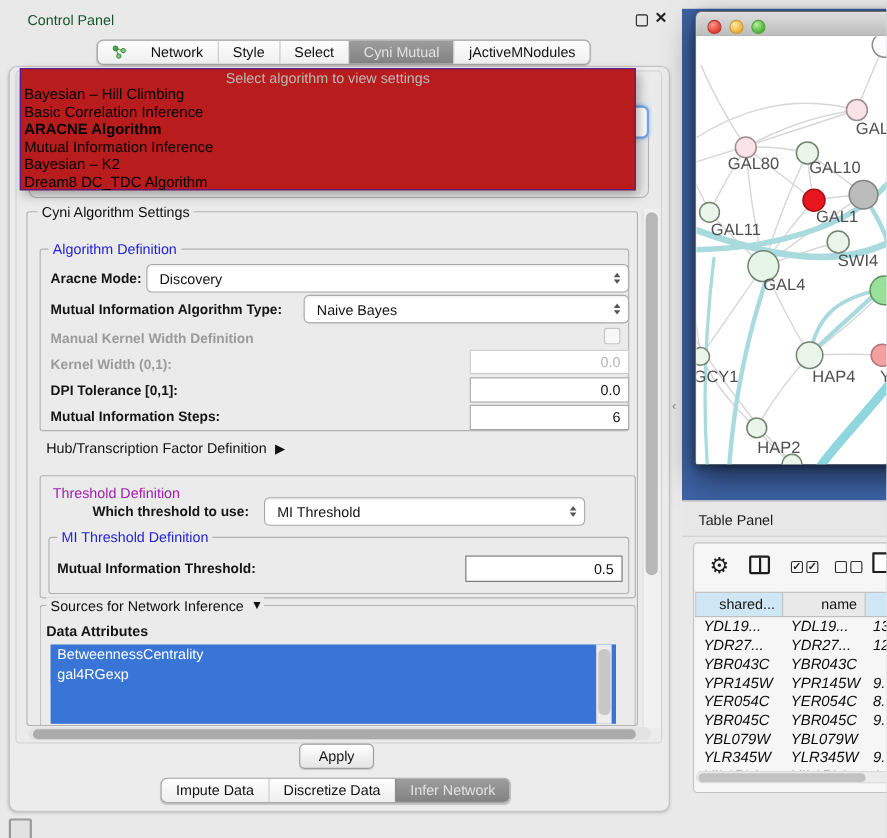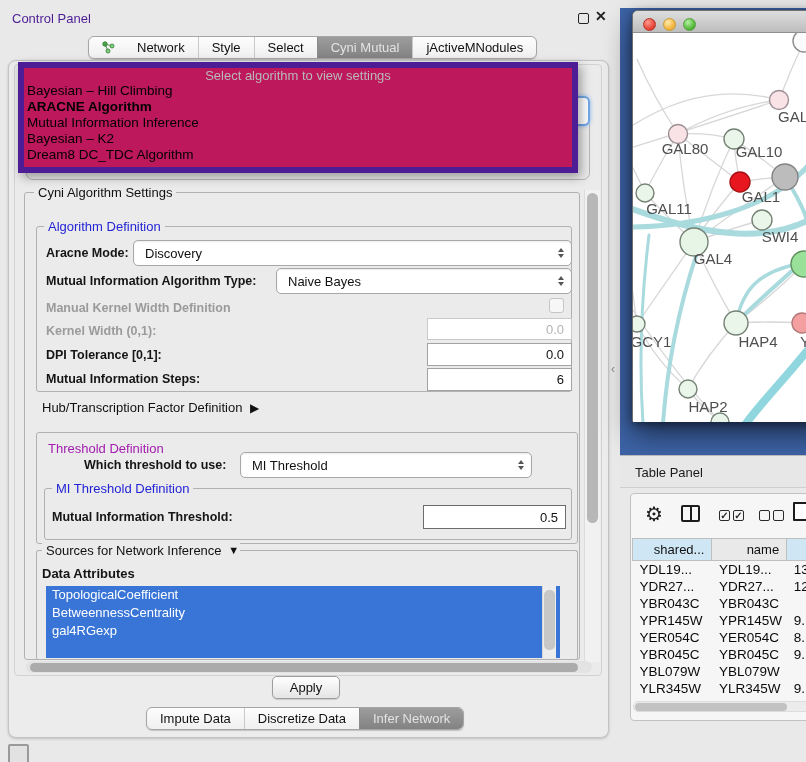--- a/index.html
+++ b/index.html
@@ -3,21 +3,21 @@
 <meta charset="utf-8">
 <style>
   * { margin:0; padding:0; box-sizing:border-box; }
   html,body { background:#d9d9d9; }
   #app {
     position:relative; width:806px; height:762px; overflow:hidden;
     background:#e9e9e9; font-family:"Liberation Sans", sans-serif; color:#111;
   }
 
   
-  .cp-title { position:absolute; left:12px; top:11px; font-size:13px; color:#4c1d95; }
+  .cp-title { position:absolute; left:25px; top:11px; font-size:13px; color:#14532d; }
   .float-btn { position:absolute; left:578px; top:13px; width:11px; height:11px;
     border:1.6px solid #222; border-radius:2px; background:transparent; }
   .close-btn { position:absolute; left:595px; top:8px; font-size:14px; font-weight:bold; color:#222; }
 
   
   .seg { position:absolute; display:flex; height:23px; border:1px solid #a5a5a5; border-radius:6px;
     overflow:hidden; background:linear-gradient(#fdfdfd,#efefef); box-shadow:0 1px 1px rgba(0,0,0,.18); }
   .seg-tab { display:flex; align-items:center; gap:22px; padding:0 13px; font-size:13px;
     line-height:22px; border-left:1px solid #c9c9c9; color:#111; white-space:nowrap; }
   .seg-tab:first-child { border-left:none; }
@@ -27,22 +27,22 @@
     background:#ececec; border:1px solid #c3c3c3; border-radius:8px; box-shadow:0 1px 3px rgba(0,0,0,.18); }
   .viewport { position:absolute; left:14px; top:64px; width:588px; height:612px;
     border:1px solid #d2d2d2; border-radius:4px; background:#ebebeb; }
 
   
   .bg-box { position:absolute; border:1px solid #b5b5b5; border-radius:7px; background:#ebebeb; }
   .focus-combo { position:absolute; left:544px; top:96px; width:46px; height:30px; background:#fff;
     border:2px solid #72a7e8; border-radius:6px; box-shadow:0 0 4px #86b6ef; }
 
   
-  .popup { position:absolute; left:18px; top:62px; width:560px; height:111px; background:#be185d;
-    border:6px solid #4c1d95; box-shadow:3px 4px 10px rgba(0,0,0,.35); z-index:30; }
+  .popup { position:absolute; left:18px; top:62px; width:560px; height:111px; background:#b91c1c;
+    border:1px solid #4c1d95; box-shadow:3px 4px 10px rgba(0,0,0,.35); z-index:30; }
   .popup .ph { height:15px; line-height:15px; text-align:center; color:#b9b9b9; font-size:13px; }
   .popup .opt { height:16px; line-height:16px; font-size:13.5px; padding-left:3px; color:#000; white-space:nowrap; }
   .popup .opt.bold { font-weight:bold; }
 
   
   .grp { position:absolute; border:1px solid #b1b1b1; border-radius:3px; }
   .leg { position:absolute; font-size:13px; background:#ebebeb; padding:0 4px; white-space:nowrap; z-index:5; }
   .leg.blue { color:#2323d6; }
   .leg.green { color:#a21caf;margin-top:16px; }
   .bl { position:absolute; font-size:12.5px; font-weight:bold; color:#151515; white-space:nowrap; }
@@ -106,21 +106,21 @@
   .colico { position:absolute; left:50px; top:11px; width:19px; height:17px; border:2px solid #1c1c1c; border-radius:2px; }
   .colico:after { content:""; position:absolute; left:6.5px; top:0; width:2px; height:13px; background:#1c1c1c; }
   .cb { position:absolute; top:16px; width:11px; height:11px; border:1.5px solid #2a2a2a; border-radius:2px;
     font-size:10px; line-height:9px; text-align:center; color:#2a2a2a; font-weight:bold; }
   .docico { position:absolute; left:162px; top:8px; width:15px; height:19px; border:2px solid #1c1c1c; border-radius:1px; background:#fff; }
 
   table.tp { position:absolute; left:1px; top:44px; border-collapse:collapse; table-layout:fixed; font-size:13px; }
   table.tp th { height:22px; font-weight:normal; font-size:13px; border:1px solid #bfbfbf; border-top:1px solid #bfbfbf;
     background:#e9e9e9; text-align:right; padding-right:7px; overflow:hidden; white-space:nowrap; }
   table.tp th.hl { background:#cfe7f5; }
-  table.tp td { height:17px; padding:0 0 0 7px; white-space:nowrap; overflow:hidden; color:#0a0a0a; font-size:13.5px; }
+  table.tp td { height:17px; padding:0 0 0 7px; white-space:nowrap; overflow:hidden; color:#0a0a0a; font-size:13.5px;font-style:italic; }
   .tp-hscroll-track { position:absolute; left:2px; top:207px; width:194px; height:11px; background:#ececec; border-radius:5px; border:1px solid #dcdcdc;}
   .tp-hscroll-thumb { position:absolute; left:4px; top:208.5px; width:152px; height:8px; background:#c2c2c2; border-radius:4px; }
 
   svg text { font-family:"Liberation Sans", sans-serif; }
 </style>
 </head>
 <body>
 
 <div id="app">
 
@@ -226,21 +226,20 @@
   </div>
 
   <div class="grp" style="left:36px; top:550px; width:542px; height:110px; border-bottom:none;"></div>
   <span class="leg" style="left:42px; top:543px;">
     <span>Sources for Network Inference</span>
     <span style="font-size:11px; position:relative; left:3px; top:-1px;">▼</span>
   </span>
   <span class="bl" style="left:42px; top:566px; font-size:13px;">Data Attributes</span>
 
   <div class="attr-list">
-    <div class="attr">TopologicalCoefficient</div>
     <div class="attr">BetweennessCentrality</div>
     <div class="attr">gal4RGexp</div>
   </div>
   <div class="lv-track"></div>
   <div class="lv-thumb"></div>
 
   <div class="v-track"></div>
   <div class="v-thumb"></div>
   <div class="h-track"></div>
   <div class="h-thumb"></div>
@@ -260,20 +259,21 @@
       <span>Infer Network</span>
     </div>
   </div>
 
   <div class="mini-icon"></div>
   <div class="divider-arrow">‹</div>
 
   <div class="popup">
     <div class="ph">Select algorithm to view settings</div>
     <div class="opt">Bayesian – Hill Climbing</div>
+    <div class="opt">Basic Correlation Inference</div>
     <div class="opt bold">ARACNE Algorithm</div>
     <div class="opt">Mutual Information Inference</div>
     <div class="opt">Bayesian – K2</div>
     <div class="opt">Dream8 DC_TDC Algorithm</div>
   </div>
 
   <div class="desktop"></div>
 
   <div class="net-window">
     <div class="net-titlebar">

